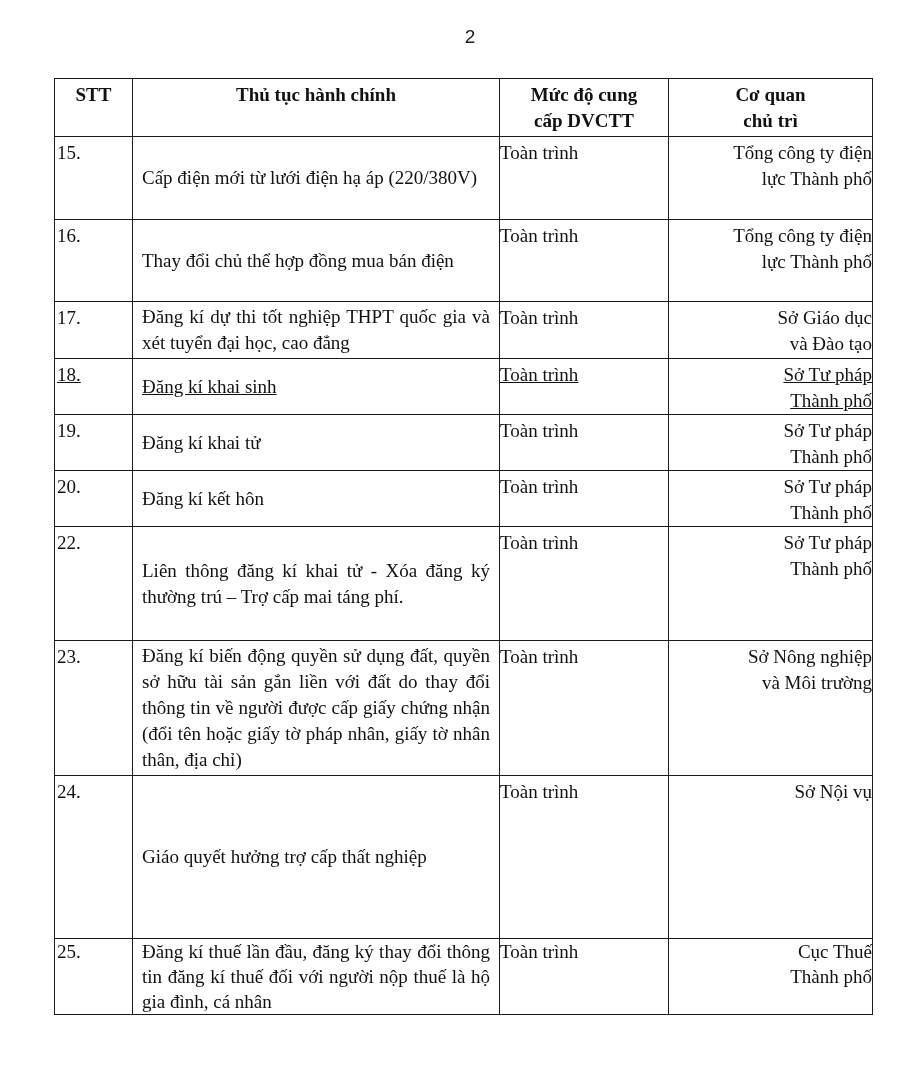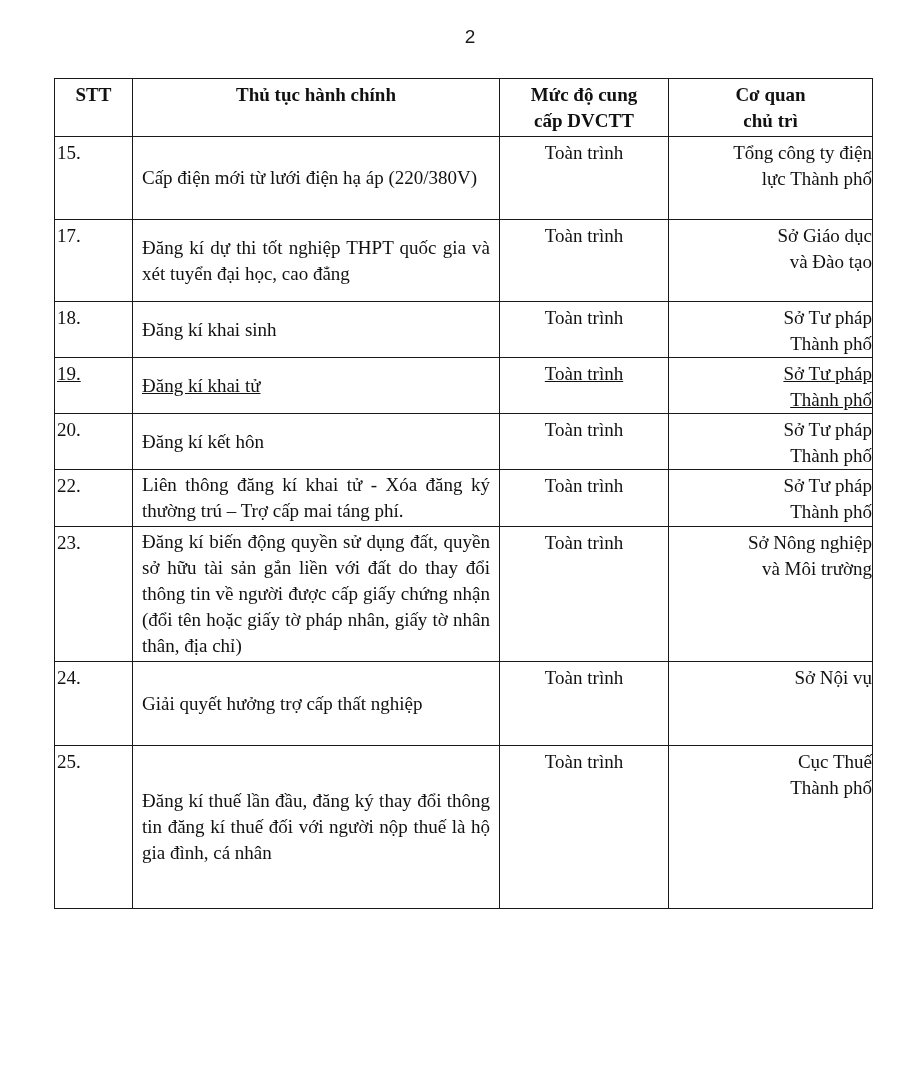--- a/index.html
+++ b/index.html
@@ -59,21 +59,20 @@
     vertical-align: top;
     padding: 3px 5px 0 2px;
   }
   td.proc {
     vertical-align: middle;
     text-align: justify;
     padding: 2px 9px 2px 9px;
   }
   td.level {
     vertical-align: top;
-    text-align: center;
     padding-top: 3px;
   }
   td.agency {
     vertical-align: top;
     text-align: right;
     padding-top: 3px;
     white-space: pre-line;
   }
   
   tbody tr:nth-child(1)  { height: 83px;  }
@@ -119,20 +118,27 @@
     </thead>
     <tbody id="rows-body">
     <tr>
       <td class="stt">15.</td>
       <td class="proc">Cấp điện mới từ lưới điện hạ áp (220/380V)</td>
       <td class="level">Toàn trình</td>
       <td class="agency">Tổng công ty điện
 lực Thành phố</td>
     </tr>
 
+    <tr>
+      <td class="stt">16.</td>
+      <td class="proc">Thay đổi chủ thể hợp đồng mua bán điện</td>
+      <td class="level">Toàn trình</td>
+      <td class="agency">Tổng công ty điện
+lực Thành phố</td>
+    </tr>
 
     <tr>
       <td class="stt">17.</td>
       <td class="proc">Đăng kí dự thi tốt nghiệp THPT quốc gia và xét tuyển đại học, cao đẳng</td>
       <td class="level">Toàn trình</td>
       <td class="agency">Sở Giáo dục
 và Đào tạo</td>
     </tr>
 
     <tr>
@@ -171,21 +177,21 @@
     <tr>
       <td class="stt">23.</td>
       <td class="proc">Đăng kí biến động quyền sử dụng đất, quyền sở hữu tài sản gắn liền với đất do thay đổi thông tin về người được cấp giấy chứng nhận (đổi tên hoặc giấy tờ pháp nhân, giấy tờ nhân thân, địa chỉ)</td>
       <td class="level">Toàn trình</td>
       <td class="agency">Sở Nông nghiệp
 và Môi trường</td>
     </tr>
 
     <tr>
       <td class="stt">24.</td>
-      <td class="proc">Giải quyết hưởng trợ cấp thất nghiệp</td>
+      <td class="proc">Giáo quyết hưởng trợ cấp thất nghiệp</td>
       <td class="level">Toàn trình</td>
       <td class="agency">Sở Nội vụ</td>
     </tr>
 
     <tr>
       <td class="stt">25.</td>
       <td class="proc">Đăng kí thuế lần đầu, đăng ký thay đổi thông tin đăng kí thuế đối với người nộp thuế là hộ gia đình, cá nhân</td>
       <td class="level">Toàn trình</td>
       <td class="agency">Cục Thuế
 Thành phố</td>

